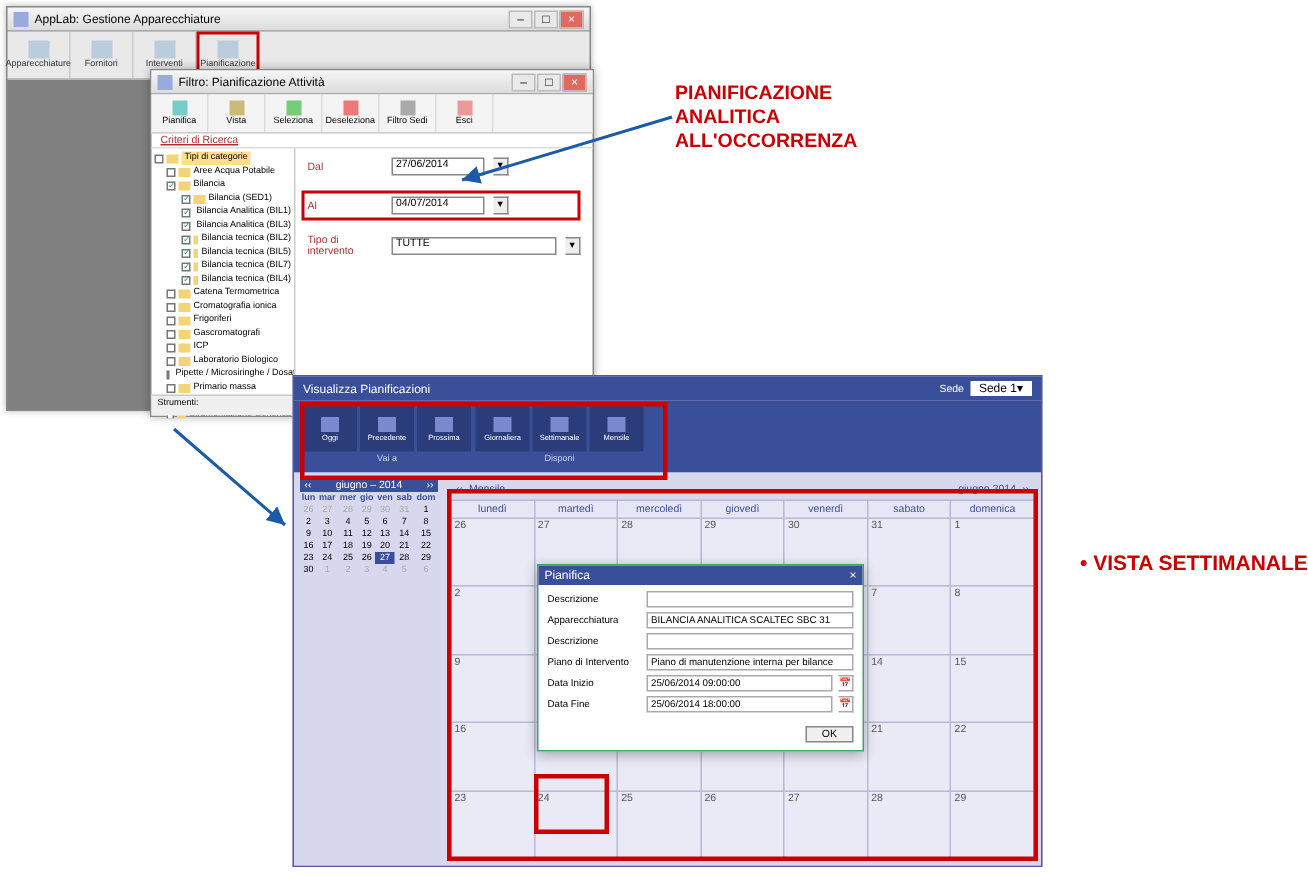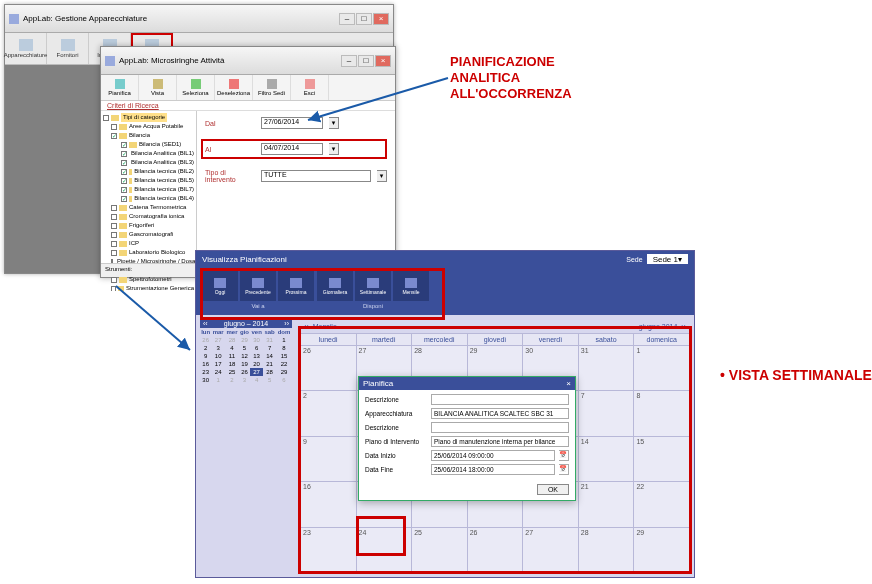--- a/index.html
+++ b/index.html
@@ -1,20 +1,20 @@
 <!DOCTYPE html>
 <html><head>
 <meta charset="utf-8">
 <style>
   * { box-sizing: border-box; margin: 0; padding: 0; font-family: Tahoma, Arial, sans-serif; }
   body { width: 872px; height: 584px; background: #fff; position: relative; overflow: hidden; font-size: 8px; }
 
   
   .win1 { position: absolute; left: 4px; top: 4px; width: 390px; height: 270px; border: 1px solid #888; background: #808080; box-shadow: 0 0 4px rgba(0,0,0,.3); }
-  .titlebar { height: 28px; background: linear-gradient(#f6f6f6,#dcdcdc); border-bottom: 1px solid #aaa; display: flex; align-items: center; padding: 0 4px; font-size: 8px; }
+  .titlebar { height: 16px; background: linear-gradient(#f6f6f6,#dcdcdc); border-bottom: 1px solid #aaa; display: flex; align-items: center; padding: 0 4px; font-size: 8px; }
   .titlebar .ticon { width: 10px; height: 10px; background: #9ad; margin-right: 4px; }
   .titlebar .sp { flex: 1; }
   .titlebar .wbtn { width: 16px; height: 12px; margin-left: 1px; background: #e9e9e9; border: 1px solid #bbb; font-size: 8px; text-align: center; line-height: 10px; }
   .titlebar .wbtn.close { background: #e06a5f; color: #fff; }
   .toolbar1 { height: 32px; background: #e9e9e9; border-bottom: 1px solid #bbb; display: flex; }
   .tbtn { width: 42px; border-right: 1px solid #ccc; display: flex; flex-direction: column; align-items: center; justify-content: center; gap: 1px; font-size: 6px; color: #333; }
   .tbtn .ic { width: 14px; height: 12px; background: #bcd; }
   .tbtn.hl { border: 2px solid #c00; }
 
   
@@ -45,21 +45,21 @@
   .callout1 { position: absolute; left: 450px; top: 54px; font-size: 13px; font-weight: bold; color: #c00; line-height: 16px; }
   .arrow-svg { position: absolute; pointer-events: none; }
   .callout2 { position: absolute; left: 720px; top: 356px; font-size: 14px; font-weight: bold; color: #c00; line-height: 38px; }
   .callout2 div::before { content: "• "; }
 
   
   .win3 { position: absolute; left: 195px; top: 250px; width: 500px; height: 328px; border: 1px solid #5a5a9a; background: #c7c7e6; }
   .w3-title { height: 16px; background: #3a4f9a; color: #fff; display: flex; align-items: center; padding: 0 6px; font-size: 8px; }
   .w3-title .sp { flex: 1; }
   .w3-title .sede { font-size: 7px; }
-  .w3-title .sedebox { background: #fff; color: #000; padding: 0 6px; height: 10px; margin-left: 4px; display: flex; align-items: center; }
+  .w3-title .sedebox { background: #fff; color: #000; padding: 0 6px; height: 10px; margin-left: 4px; display: flex; }
   .w3-bar { height: 48px; background: #3a4f9a; display: flex; padding: 4px 6px; gap: 3px; align-items: flex-start; }
   .grp { display: flex; flex-direction: column; align-items: center; }
   .grp-row { display: flex; gap: 2px; }
   .bbtn { width: 36px; height: 30px; background: #2a3c7a; color: #fff; display: flex; flex-direction: column; align-items: center; justify-content: center; font-size: 5px; gap: 1px; }
   .bbtn .ic { width: 12px; height: 10px; background: #7a8acf; }
   .grp-lbl { color: #cbd2ee; font-size: 6px; margin-top: 2px; }
   .hl-red { position: absolute; border: 3px solid #c00; pointer-events: none; }
 
   .w3-body { display: flex; height: calc(100% - 64px); background: #d7d7ee; }
   .mini { width: 100px; padding: 4px; }
@@ -119,21 +119,21 @@
     <div class="tbtn hl">
         <span class="ic"></span>
         <span>Pianificazione</span>
       </div>
   </div>
 </div>
 
 <div class="win2">
   <div class="titlebar">
     <span class="ticon"></span>
-    <span>AppLab: Microsiringhe Attività</span>
+    <span>Filtro: Pianificazione Attività</span>
     <span class="sp"></span>
     <span class="wbtn">–</span>
     <span class="wbtn">□</span>
     <span class="wbtn close">×</span>
   </div>
   <div class="toolbar2">
     <div class="tb2">
         <span class="ic" style="background:#7cc"></span>
         <span>Pianifica</span>
       </div>

